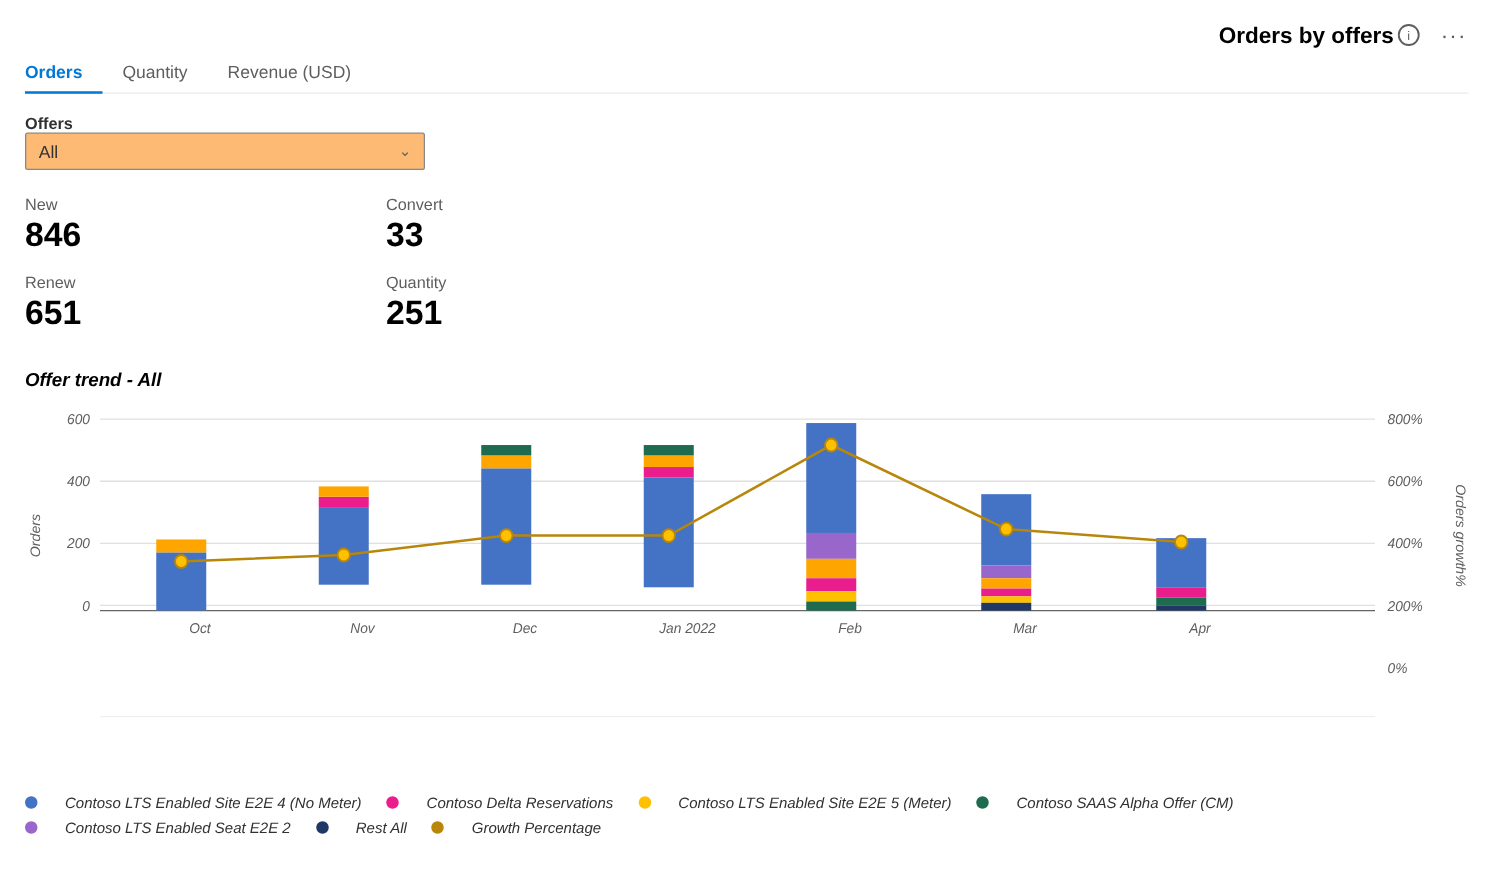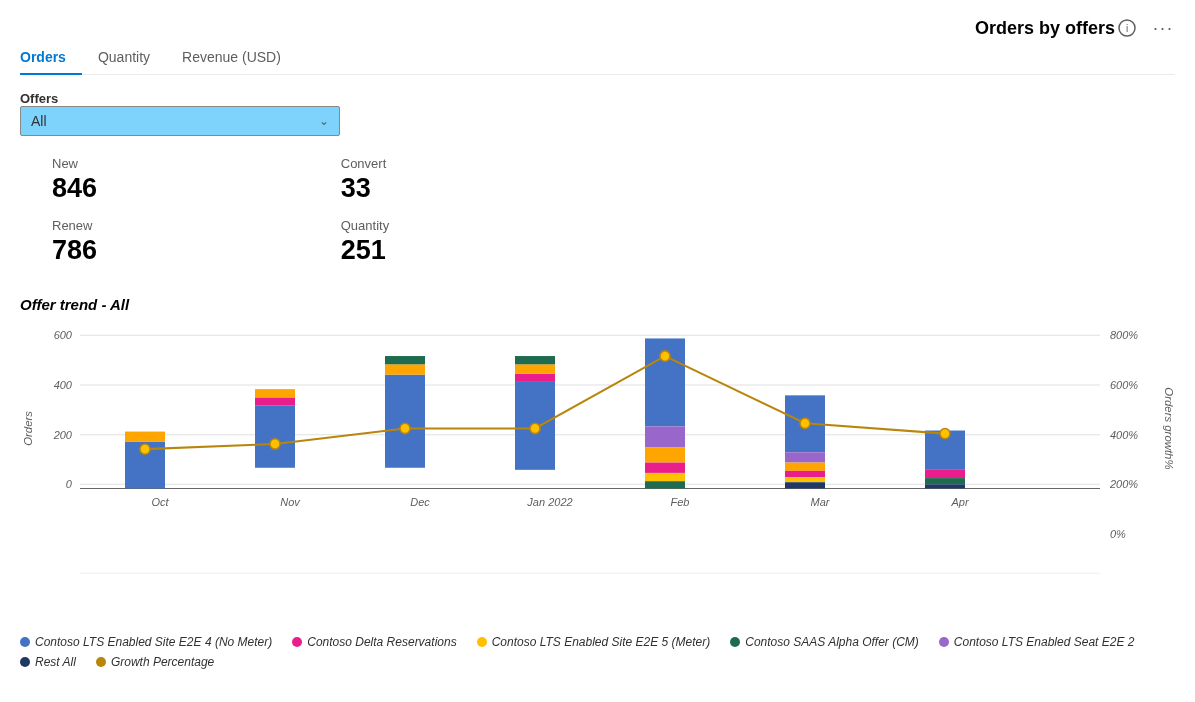--- a/index.html
+++ b/index.html
@@ -72,29 +72,28 @@
       width: 320px;
       border: 1px solid #8a8886;
       border-radius: 2px;
       padding: 6px 10px;
       font-size: 14px;
       display: flex;
       justify-content: space-between;
       align-items: center;
       cursor: pointer;
       margin-bottom: 16px;
-      background: #7dd3fc;
+      background: #fdba74;
     }
     .stats-grid {
       display: grid;
       grid-template-columns: 1fr 1fr;
       gap: 0;
       width: 50%;
       margin-bottom: 20px;
-      margin-left: 32px;
     }
     .stat-cell {
       padding: 4px 0 10px 0;
     }
     .stat-label {
       font-size: 13px;
       color: #605e5c;
       margin-bottom: 2px;
     }
     .stat-value {
@@ -125,21 +124,21 @@
       display: flex;
       flex-wrap: wrap;
       gap: 6px 20px;
       margin-top: 10px;
       font-size: 12px;
       color: #323130;
     }
     .legend-item {
       display: flex;
       align-items: center;
-      gap: 5px;
+      gap: 22px;
     }
     .legend-dot {
       width: 10px;
       height: 10px;
       border-radius: 50%;
       flex-shrink: 0;
     }
   </style>
 </head>
 <body>
@@ -178,21 +177,21 @@
     <div class="stat-cell">
       <div class="stat-label">New</div>
       <div class="stat-value">846</div>
     </div>
     <div class="stat-cell">
       <div class="stat-label">Convert</div>
       <div class="stat-value">33</div>
     </div>
     <div class="stat-cell">
       <div class="stat-label">Renew</div>
-      <div class="stat-value">786</div>
+      <div class="stat-value">651</div>
     </div>
     <div class="stat-cell">
       <div class="stat-label">Quantity</div>
       <div class="stat-value">251</div>
     </div>
   </div>
 
   <div class="chart-section">
     <div class="chart-title">Offer trend - All</div>
 

